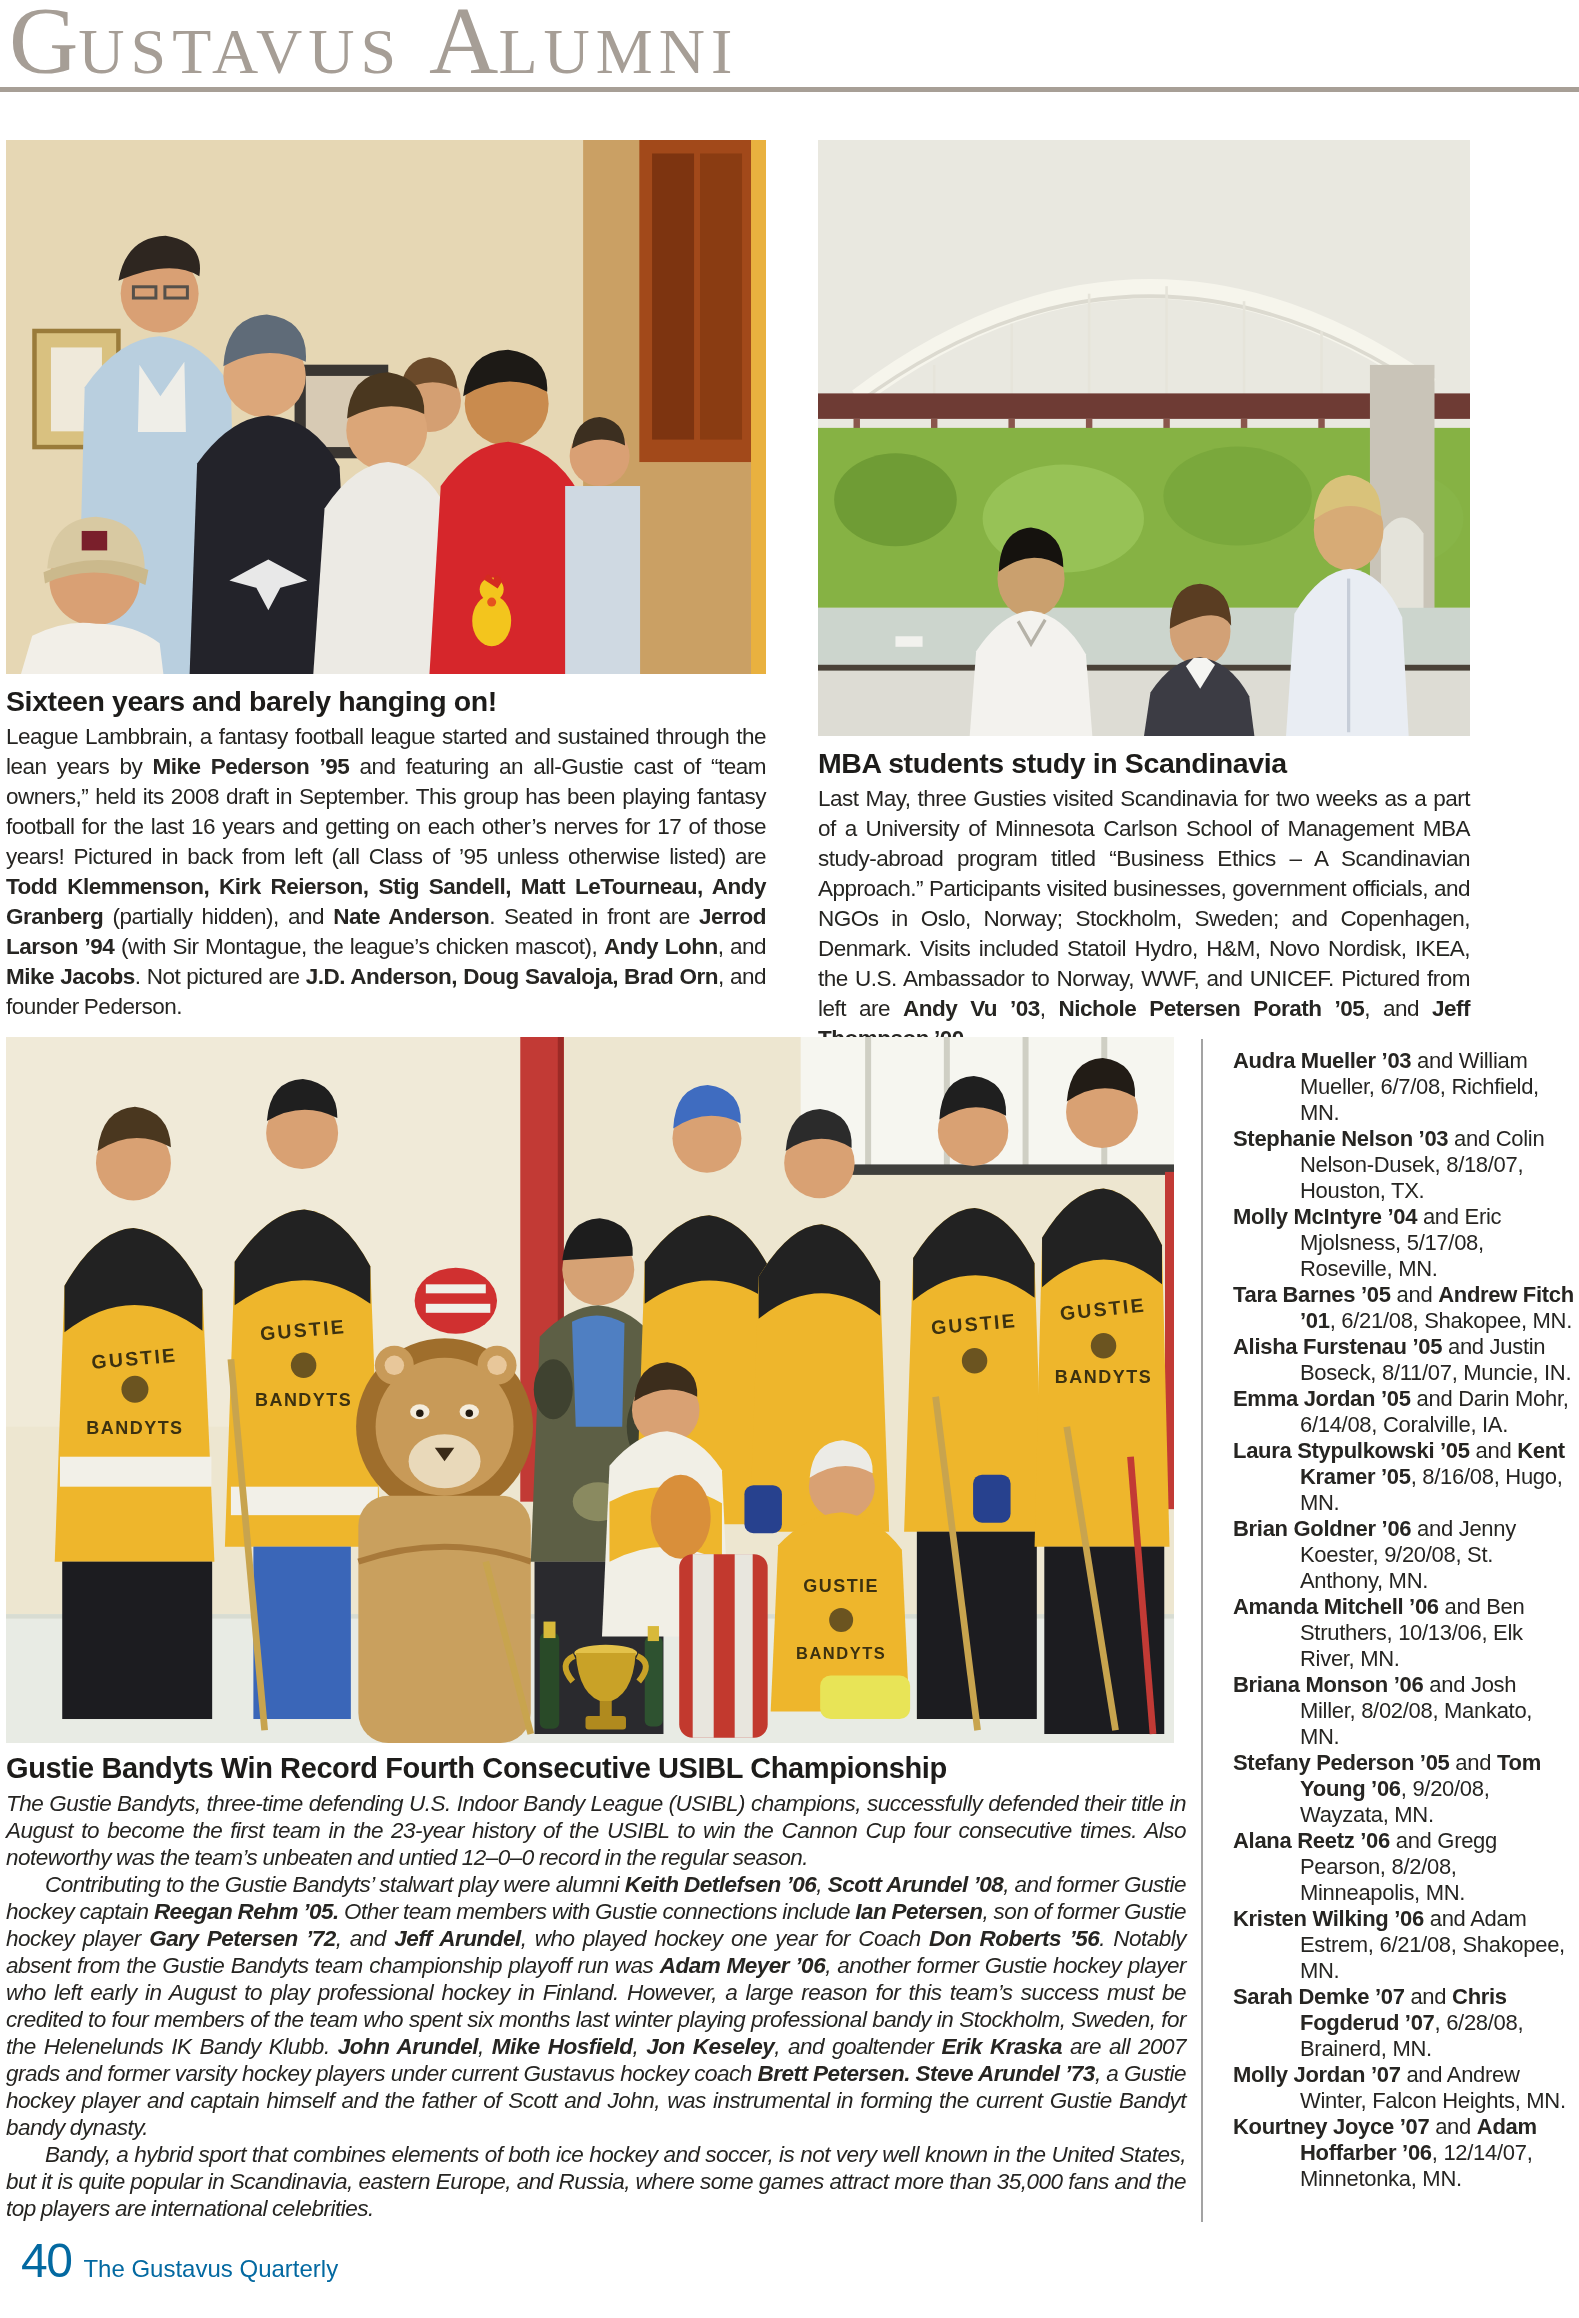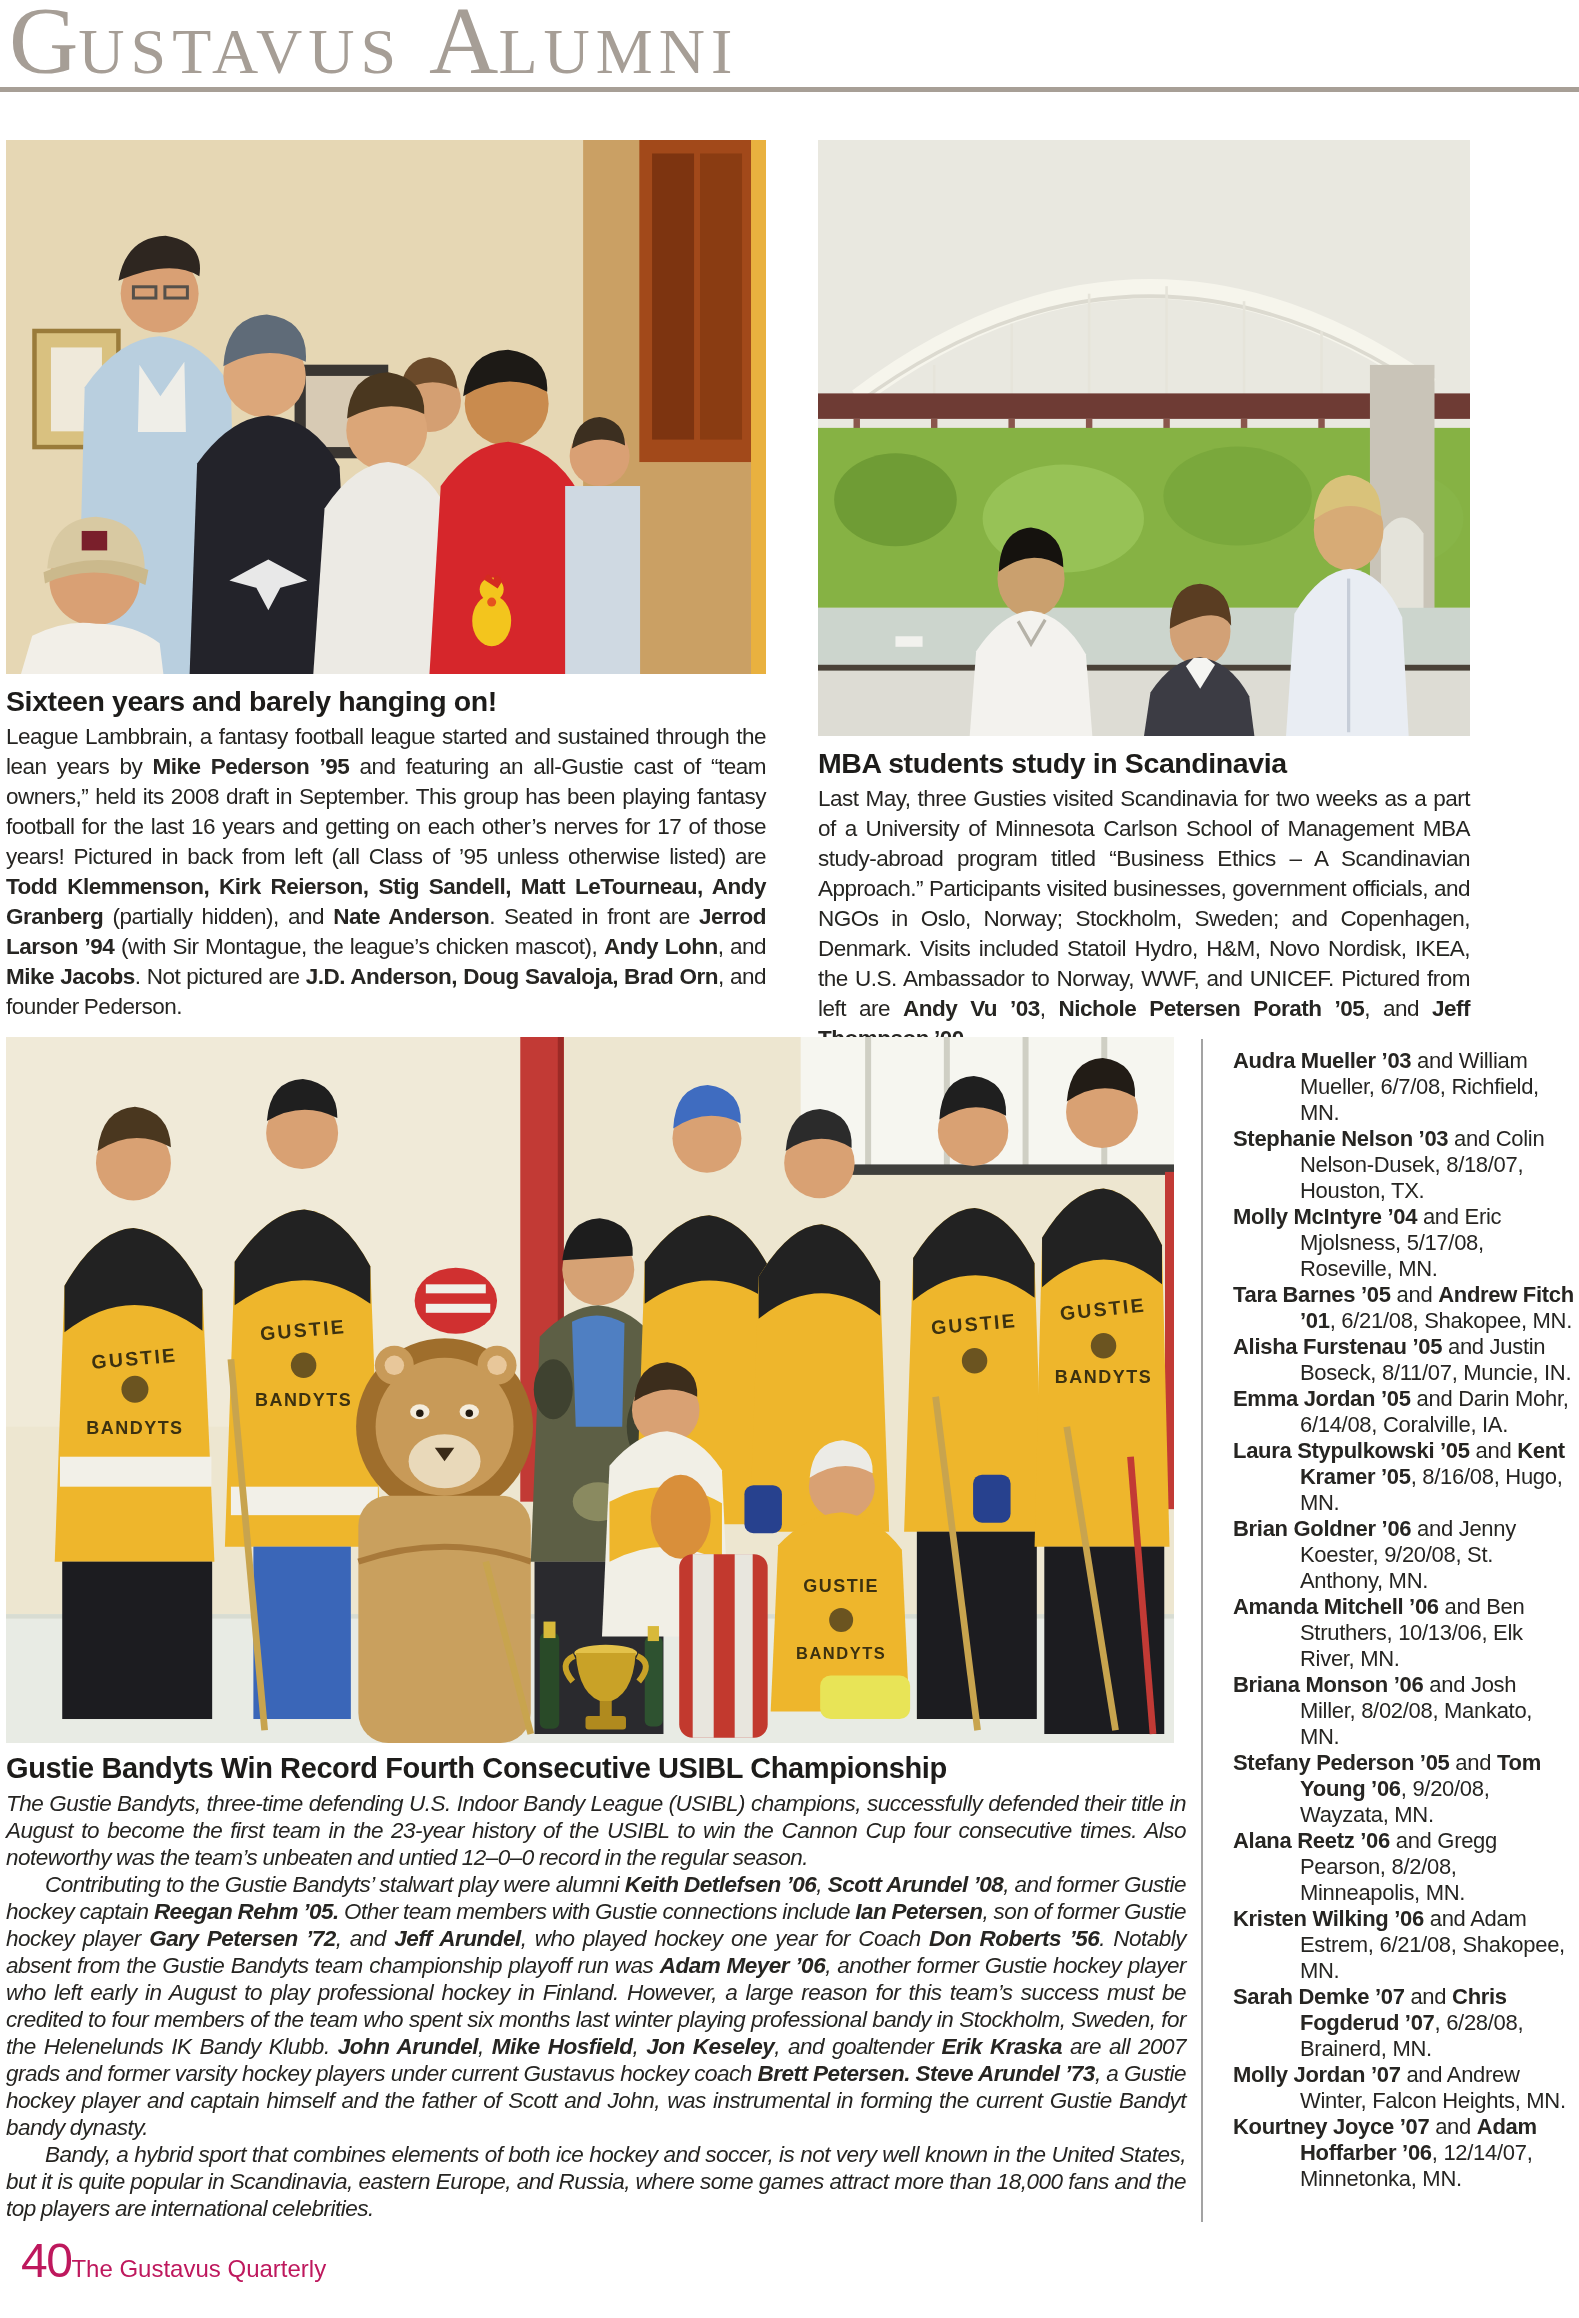--- a/index.html
+++ b/index.html
@@ -51,21 +51,21 @@
 
   
   .divider { position:absolute; left:1201px; top:1039px; width:2.2px; height:1183px; background:var(--divider,#a3a3a3); }
   .sidebar { position:absolute; left:1233px; top:1048px; width:343px; }
   .side-entry {
     font-size:22px; line-height:26px; letter-spacing:-0.3px;
     padding-left:67px; text-indent:-67px;
   }
 
   
-  .footer { position:absolute; left:21px; top:2233px; display:flex; align-items:baseline; gap:0; color:#be185d; }
+  .footer { position:absolute; left:21px; top:2233px; display:flex; align-items:baseline; gap:12px; color:#0369a1; }
   .page-num { font-size:48px; letter-spacing:-1.5px; }
   .pub-name { font-size:24px; }
 
   svg text { font-family:"Liberation Sans", sans-serif; }
 </style>
 <title>Gustavus Alumni</title></head>
 <body>
 
 <div class="page" style="--masthead: #a69e96; --rule: #a79f96; --divider: #a3a3a3; --text: #262522; --heading: #1d1c1a;">
 
@@ -349,21 +349,21 @@
         <path d="M760 822 Q764 882 800 888 Q836 882 840 822 Z" fill="#c9a227"></path>
         <path d="M758 826 q-22 10 -2 34 M842 826 q22 10 2 34" stroke="#c9a227" stroke-width="8" fill="none"></path>
         <rect x="792" y="886" width="16" height="22" fill="#b08a1e"></rect>
         <rect x="773" y="906" width="54" height="18" rx="4" fill="#b08a1e"></rect>
       </g>
     </svg>
     <h2 class="story-h">Gustie Bandyts Win Record Fourth Consecutive USIBL Championship</h2>
     <div class="bandy-body">
       <p><span>The Gustie Bandyts, three-time defending U.S. Indoor Bandy League (USIBL) champions, successfully defended their title in August to become the first team in the 23-year history of the USIBL to win the Cannon Cup four consecutive times. Also noteworthy was the team’s unbeaten and untied 12–0–0 record in the regular season.</span></p>
       <p class="indent"><span>Contributing to the Gustie Bandyts’ stalwart play were alumni </span><span class="b">Keith Detlefsen ’06</span><span>, </span><span class="b">Scott Arundel ’08</span><span>, and former Gustie hockey captain </span><span class="b">Reegan Rehm ’05.</span><span> Other team members with Gustie connections include </span><span class="b">Ian Petersen</span><span>, son of former Gustie hockey player </span><span class="b">Gary Petersen ’72</span><span>, and </span><span class="b">Jeff Arundel</span><span>, who played hockey one year for Coach </span><span class="b">Don Roberts ’56</span><span>. Notably absent from the Gustie Bandyts team championship playoff run was </span><span class="b">Adam Meyer ’06</span><span>, another former Gustie hockey player who left early in August to play professional hockey in Finland. However, a large reason for this team’s success must be credited to four members of the team who spent six months last winter playing professional bandy in Stockholm, Sweden, for the Helenelunds IK Bandy Klubb. </span><span class="b">John Arundel</span><span>, </span><span class="b">Mike Hosfield</span><span>, </span><span class="b">Jon Keseley</span><span>, and goaltender </span><span class="b">Erik Kraska</span><span> are all 2007 grads and former varsity hockey players under current Gustavus hockey coach </span><span class="b">Brett Petersen.</span><span> </span><span class="b">Steve Arundel ’73</span><span>, a Gustie hockey player and captain himself and the father of Scott and John, was instrumental in forming the current Gustie Bandyt bandy dynasty.</span></p>
-      <p class="indent"><span>Bandy, a hybrid sport that combines elements of both ice hockey and soccer, is not very well known in the United States, but it is quite popular in Scandinavia, eastern Europe, and Russia, where some games attract more than 18,000 fans and the top players are international celebrities.</span></p>
+      <p class="indent"><span>Bandy, a hybrid sport that combines elements of both ice hockey and soccer, is not very well known in the United States, but it is quite popular in Scandinavia, eastern Europe, and Russia, where some games attract more than 35,000 fans and the top players are international celebrities.</span></p>
     </div>
   </section>
 
   <div class="divider"></div>
 
   <aside class="sidebar">
       <p class="side-entry"><span class="b">Audra Mueller ’03</span><span> and William Mueller, 6/7/08, Richfield, MN.</span></p>
       <p class="side-entry"><span class="b">Stephanie Nelson ’03</span><span> and Colin Nelson-Dusek, 8/18/07, Houston, TX.</span></p>
       <p class="side-entry"><span class="b">Molly McIntyre ’04</span><span> and Eric Mjolsness, 5/17/08, Roseville, MN.</span></p>
       <p class="side-entry"><span class="b">Tara Barnes ’05</span><span> and </span><span class="b">Andrew Fitch ’01</span><span>, 6/21/08, Shakopee, MN.</span></p>

